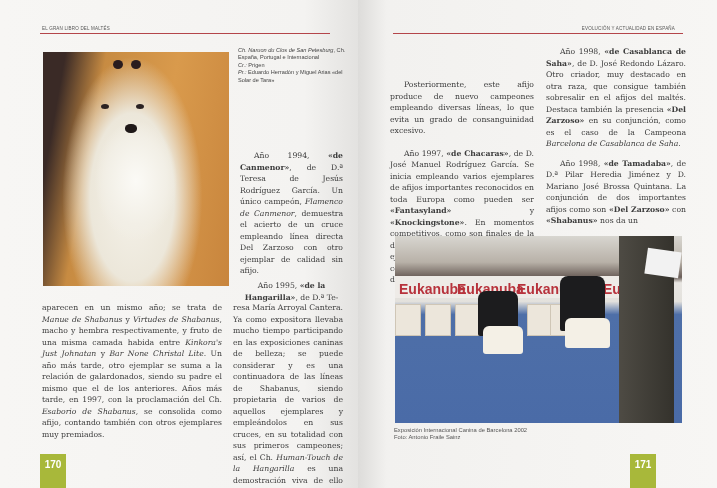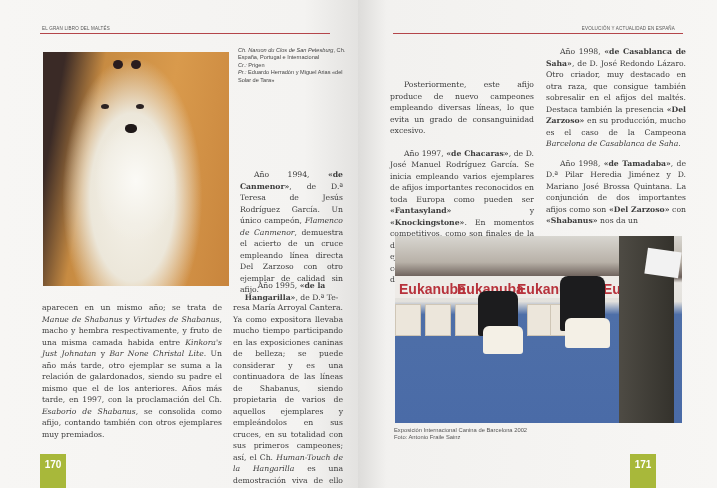--- a/index.html
+++ b/index.html
@@ -53,21 +53,21 @@
     position: absolute;
     font-size: 7.7px; line-height: 11.5px; color: #3c3c3c;
     text-align: justify;
     hyphens: manual;
   }
   .body-text p { margin: 0; }
   .body-text p.indent { text-indent: 14px; }
   .body-text b { font-weight: bold; }
   .body-text i { font-style: italic; }
 
-  .col-mid1 { left: 240px; top: 150px; width: 103px; margin-top: 19px; }
+  .col-mid1 { left: 240px; top: 150px; width: 103px; }
   .col-mid2 { left: 240px; top: 280px; width: 103px; text-align: center; }
   .col-mid3 { left: 233px; top: 302px; width: 110px; }
   .col-left { left: 42px; top: 302px; width: 180px; }
 
   .col-r1 { left: 392px; top: 46px; width: 144px; margin-top: 33px; }
   .col-r2 { left: 548px; top: 46px; width: 140px; }
 
   .photo-show {
     position: absolute; left: 397px; top: 236px; width: 287px; height: 187px;
     background: linear-gradient(180deg, #d8d6d0 0%, #b8b1a8 14%, #6a5e58 22%, #e8e6e2 25%, #e3e1dc 35%, #4e6fa8 42%, #4a6ba7 100%);
@@ -141,21 +141,21 @@
   <div class="page right">
     <div class="running-head">Evolución y actualidad en España</div>
     <div class="rule"></div>
 
     <div class="body-text col-r1" style="left:32px">
       <p class="indent">Posteriormente, este afijo produce de nuevo campeones empleando diversas líneas, lo que evita un grado de consanguinidad excesivo.</p>
       <p class="indent" style="margin-top:11px"><span>Año 1997, </span><b>«de Chacaras»</b><span>, de D. José Manuel Rodríguez García. Se inicia empleando varios ejemplares de afijos importantes reconocidos en toda Europa como pueden ser </span><b>«Fantasyland»</b><span> y </span><b>«Knockingstone»</b><span>. En momentos competitivos, como son finales de la década de los años 90, estos ejemplares se destacan consiguiendo premios de honor en diversas exposiciones.</span></p>
     </div>
 
     <div class="body-text col-r2" style="left:188px">
-      <p class="indent"><span>Año 1998, </span><b>«de Casablanca de Saha»</b><span>, de D. José Redondo Lázaro. Otro criador, muy destacado en otra raza, que consigue también sobresalir en el afijos del maltés. Destaca también la presencia </span><b>«Del Zarzoso»</b><span> en su producción, mucho es el caso de la Campeona </span><i>Barcelona de Casablanca de Saha</i><span>.</span></p>
+      <p class="indent"><span>Año 1998, </span><b>«de Casablanca de Saha»</b><span>, de D. José Redondo Lázaro. Otro criador, muy destacado en otra raza, que consigue también sobresalir en el afijos del maltés. Destaca también la presencia </span><b>«Del Zarzoso»</b><span> en su conjunción, como es el caso de la Campeona </span><i>Barcelona de Casablanca de Saha</i><span>.</span></p>
       <p class="indent" style="margin-top:8px"><span>Año 1998, </span><b>«de Tamadaba»</b><span>, de D.ª Pilar Heredia Jiménez y D. Mariano José Brossa Quintana. La conjunción de dos importantes afijos como son </span><b>«Del Zarzoso»</b><span> con </span><b>«Shabanus»</b><span> nos da un</span></p>
     </div>
 
     <div class="photo-show" style="left:37px">
       <div class="banner">
         <span style="left:4px">Eukanuba</span>
         <span style="left:62px">Eukanuba</span>
         <span style="left:122px">Eukanuba</span>
         <span style="left:208px">Euk</span>
       </div>

